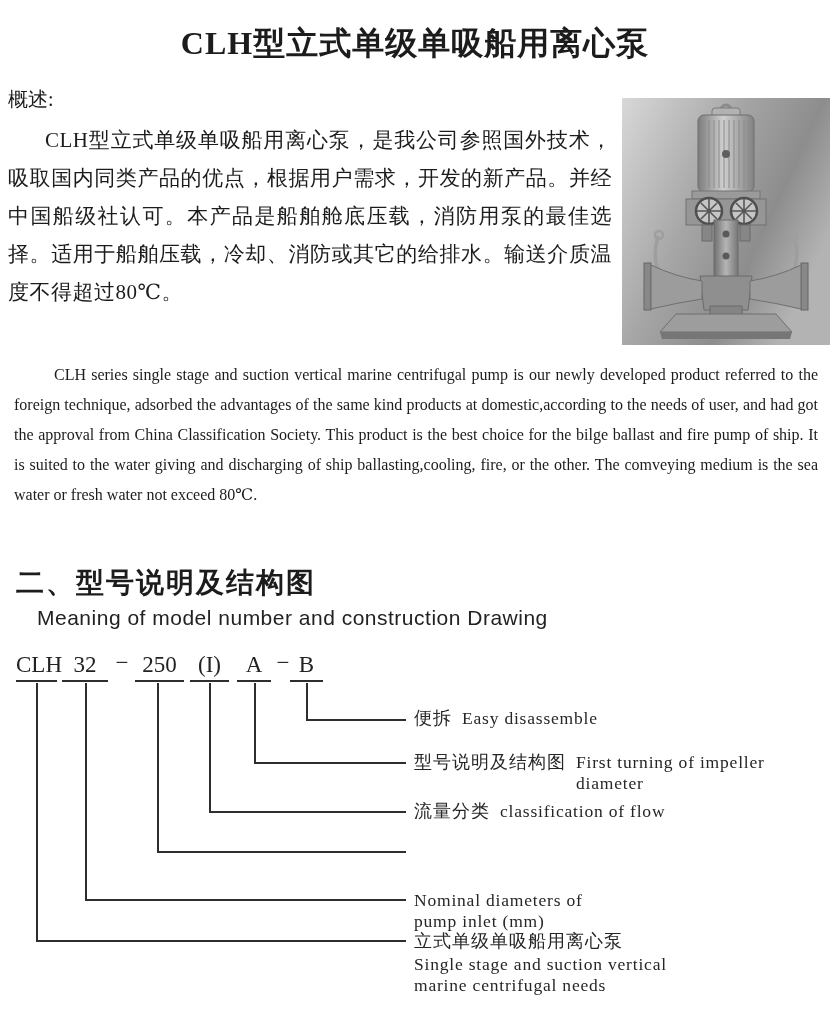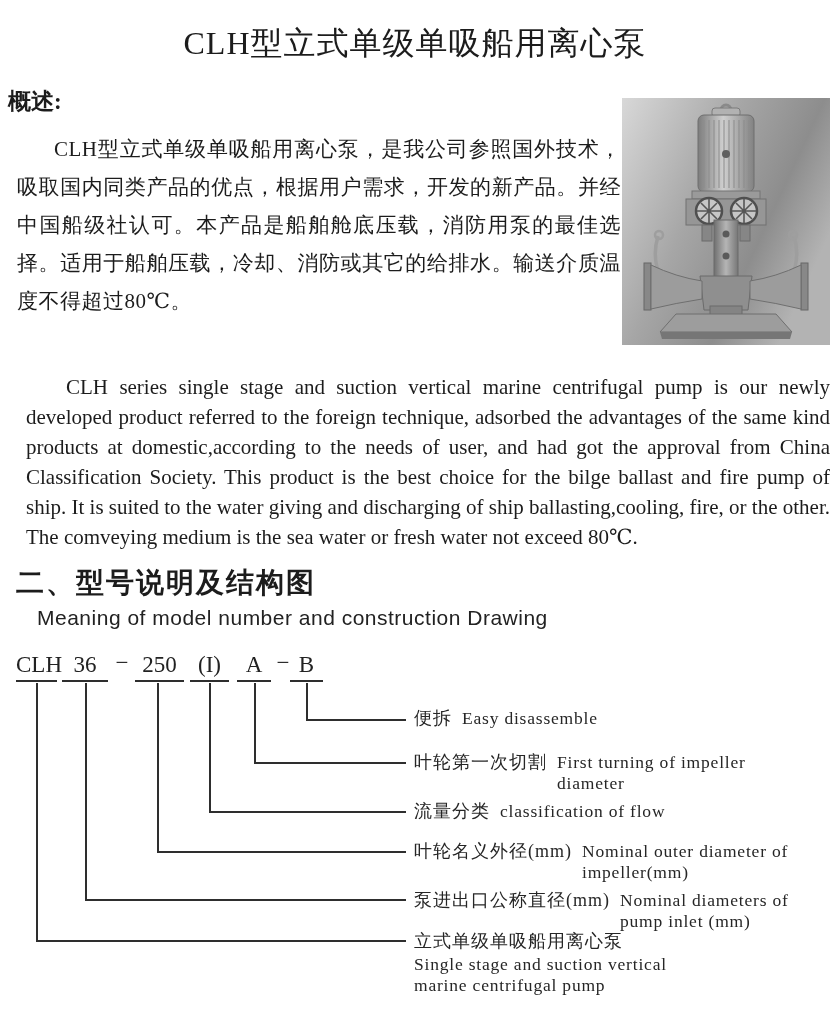--- a/index.html
+++ b/index.html
@@ -2,35 +2,35 @@
 <html><head>
 <meta charset="utf-8">
 <style>
   html,body{margin:0;padding:0;}
   body{
     width:830px;height:1028px;background:#ffffff;position:relative;overflow:hidden;
     font-family:"Liberation Serif","DejaVu Serif",serif;color:#1c1c1c;
   }
   .title{
     position:absolute;top:22px;left:0;width:830px;text-align:center;margin:0;
-    font-size:32px;font-weight:normal;letter-spacing:1px;
+    font-size:32px;font-weight:bold;letter-spacing:1px;
   }
   .overview-label{
-    position:absolute;top:86px;left:8px;font-size:23px;font-weight:bold;
+    position:absolute;top:86px;left:8px;font-size:20px;font-weight:normal;
   }
   .photo{
     position:absolute;top:98px;right:0;width:208px;height:247px;
   }
   .cn-para{
-    position:absolute;top:121px;left:8px;width:604px;margin:9px;
+    position:absolute;top:121px;left:8px;width:604px;margin:0;
     font-size:21px;line-height:38px;text-align:justify;text-indent:37px;letter-spacing:0.5px;
   }
   .en-para{
-    position:absolute;top:360px;left:14px;width:804px;margin:12px;
-    font-size:21px;line-height:30px;text-align:justify;text-indent:40px;
+    position:absolute;top:360px;left:14px;width:804px;margin:0;
+    font-size:16px;line-height:30px;text-align:justify;text-indent:40px;
   }
   .sec-cn{
     position:absolute;top:556px;left:8px;margin:8px;
     font-family:"Liberation Sans","DejaVu Sans",sans-serif;
     font-size:28px;font-weight:bold;letter-spacing:2px;
   }
   .sec-en{
     position:absolute;top:606px;left:30px;
     font-family:"Liberation Sans","DejaVu Sans",sans-serif;
     font-size:21px;letter-spacing:0.5px;color:#222;margin-left:7px;
@@ -134,49 +134,43 @@
 <h2 class="sec-cn">二、型号说明及结构图</h2>
 <div class="sec-en">Meaning of model number and construction Drawing</div>
 
 <div class="diagram">
 
   <svg class="lines" width="830" height="378" viewBox="0 0 830 378">
     <path d="M37 33 V291 H406 M86 33 V250 H406 M158 33 V202 H406 M210 33 V162 H406 M255 33 V113 H406 M307 33 V70 H406" fill="none" stroke="#2e2e2e" stroke-width="2"></path>
   </svg>
 
   <span class="part" style="left:16px;width:41px">CLH</span>
-  <span class="part" style="left:62px;width:46px">36</span>
+  <span class="part" style="left:62px;width:46px">32</span>
   <span class="sep" style="left:110px;width:24px">−</span>
   <span class="part" style="left:135px;width:49px">250</span>
   <span class="part" style="left:190px;width:39px">(I)</span>
   <span class="part" style="left:237px;width:34px">A</span>
   <span class="sep" style="left:272px;width:22px">−</span>
   <span class="part" style="left:290px;width:33px">B</span>
 
   <div class="lbl" style="top:58px">
     <span class="lbl-cn">便拆</span>
     <span class="lbl-en">Easy disassemble</span>
   </div>
   <div class="lbl" style="top:102px">
-    <span class="lbl-cn">叶轮第一次切割</span>
+    <span class="lbl-cn">型号说明及结构图</span>
     <span class="lbl-en">First turning of impeller
 diameter</span>
   </div>
   <div class="lbl" style="top:151px">
     <span class="lbl-cn">流量分类</span>
     <span class="lbl-en">classification of flow</span>
   </div>
-  <div class="lbl" style="top:191px">
-    <span class="lbl-cn">叶轮名义外径(mm)</span>
-    <span class="lbl-en">Nominal outer diameter of
-impeller(mm)</span>
-  </div>
   <div class="lbl" style="top:240px">
-    <span class="lbl-cn">泵进出口公称直径(mm)</span>
     <span class="lbl-en">Nominal diameters of
 pump inlet (mm)</span>
   </div>
   <div class="lbl stacked" style="top:281px">
     <span class="lbl-cn">立式单级单吸船用离心泵</span>
     <span class="lbl-en">Single stage and suction vertical
-marine centrifugal pump</span>
+marine centrifugal needs</span>
   </div>
 </div>
 
 </body></html>

